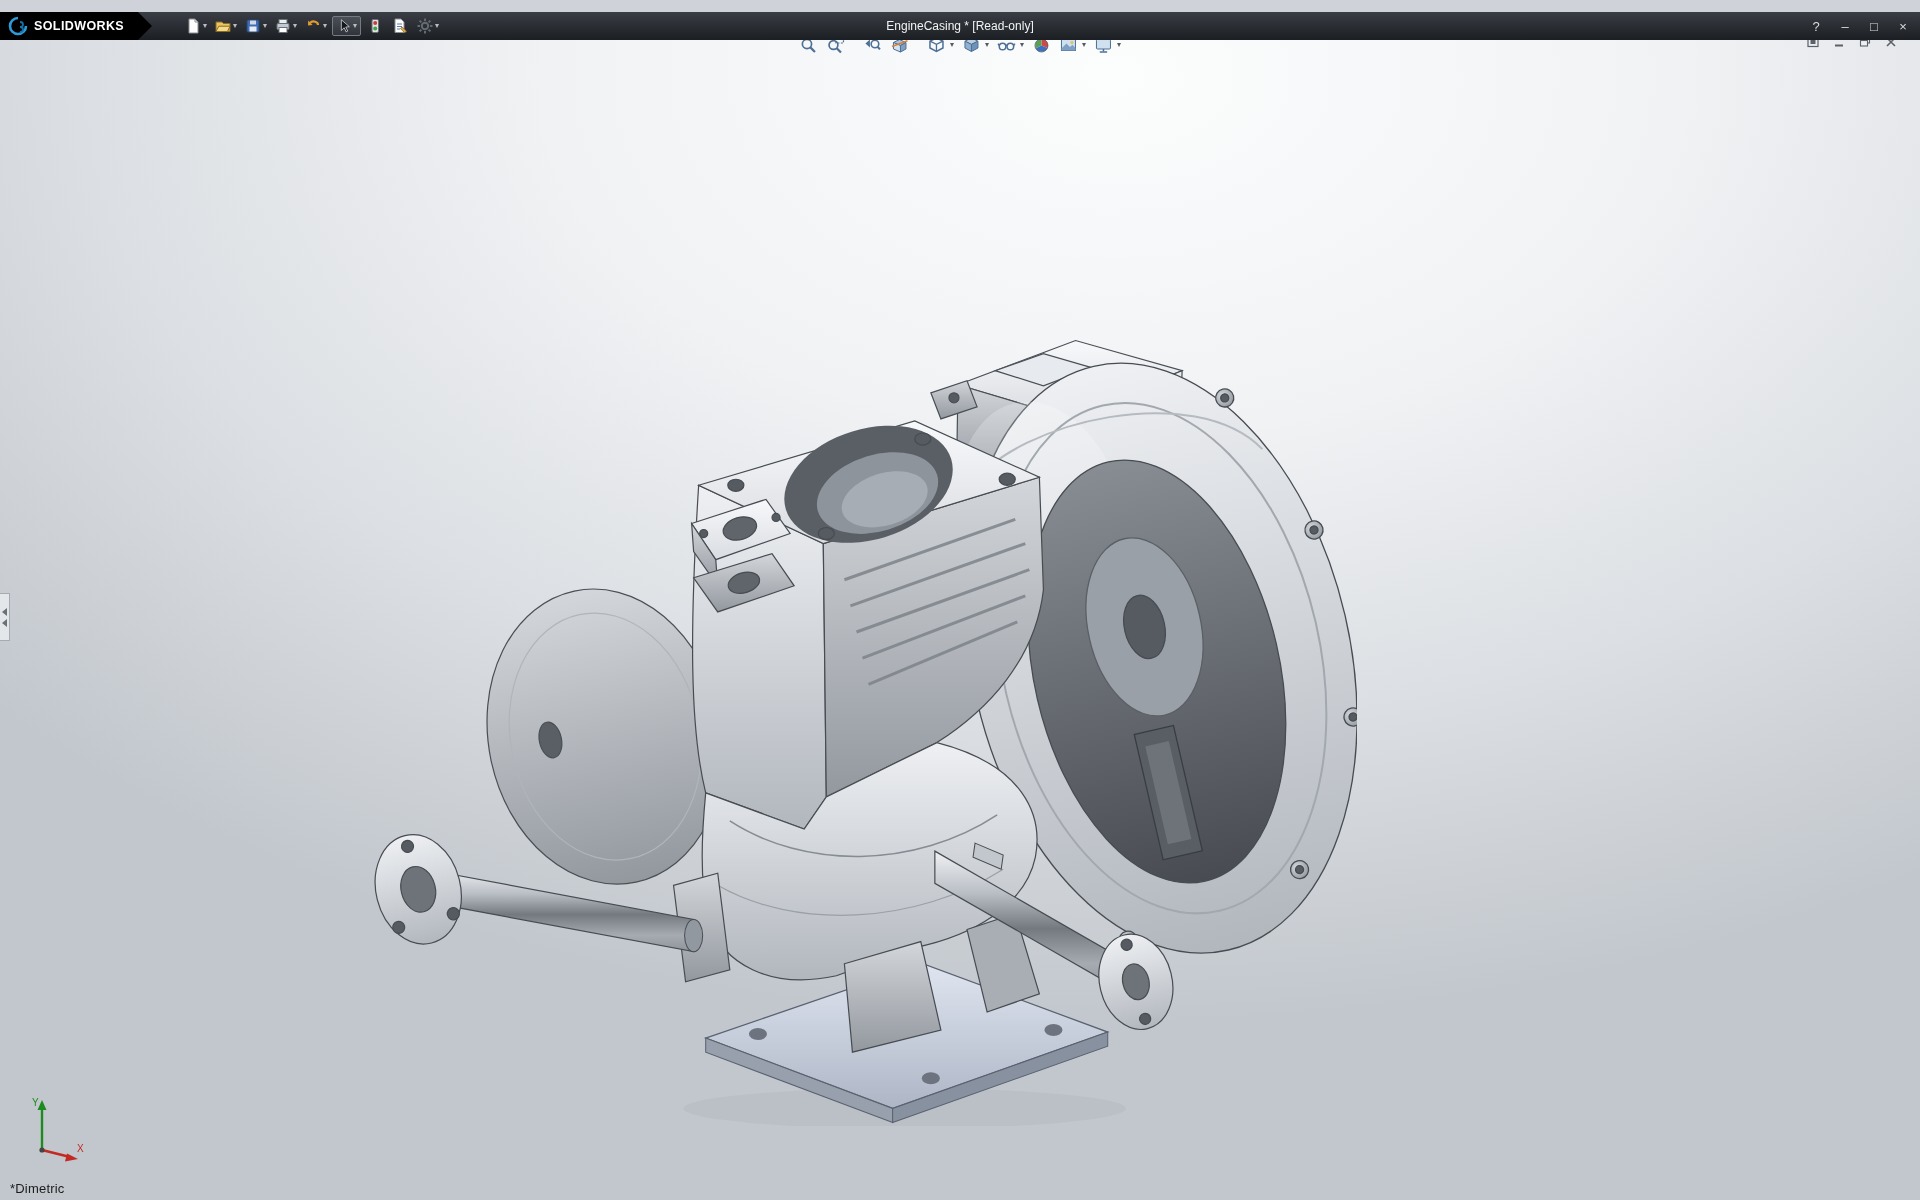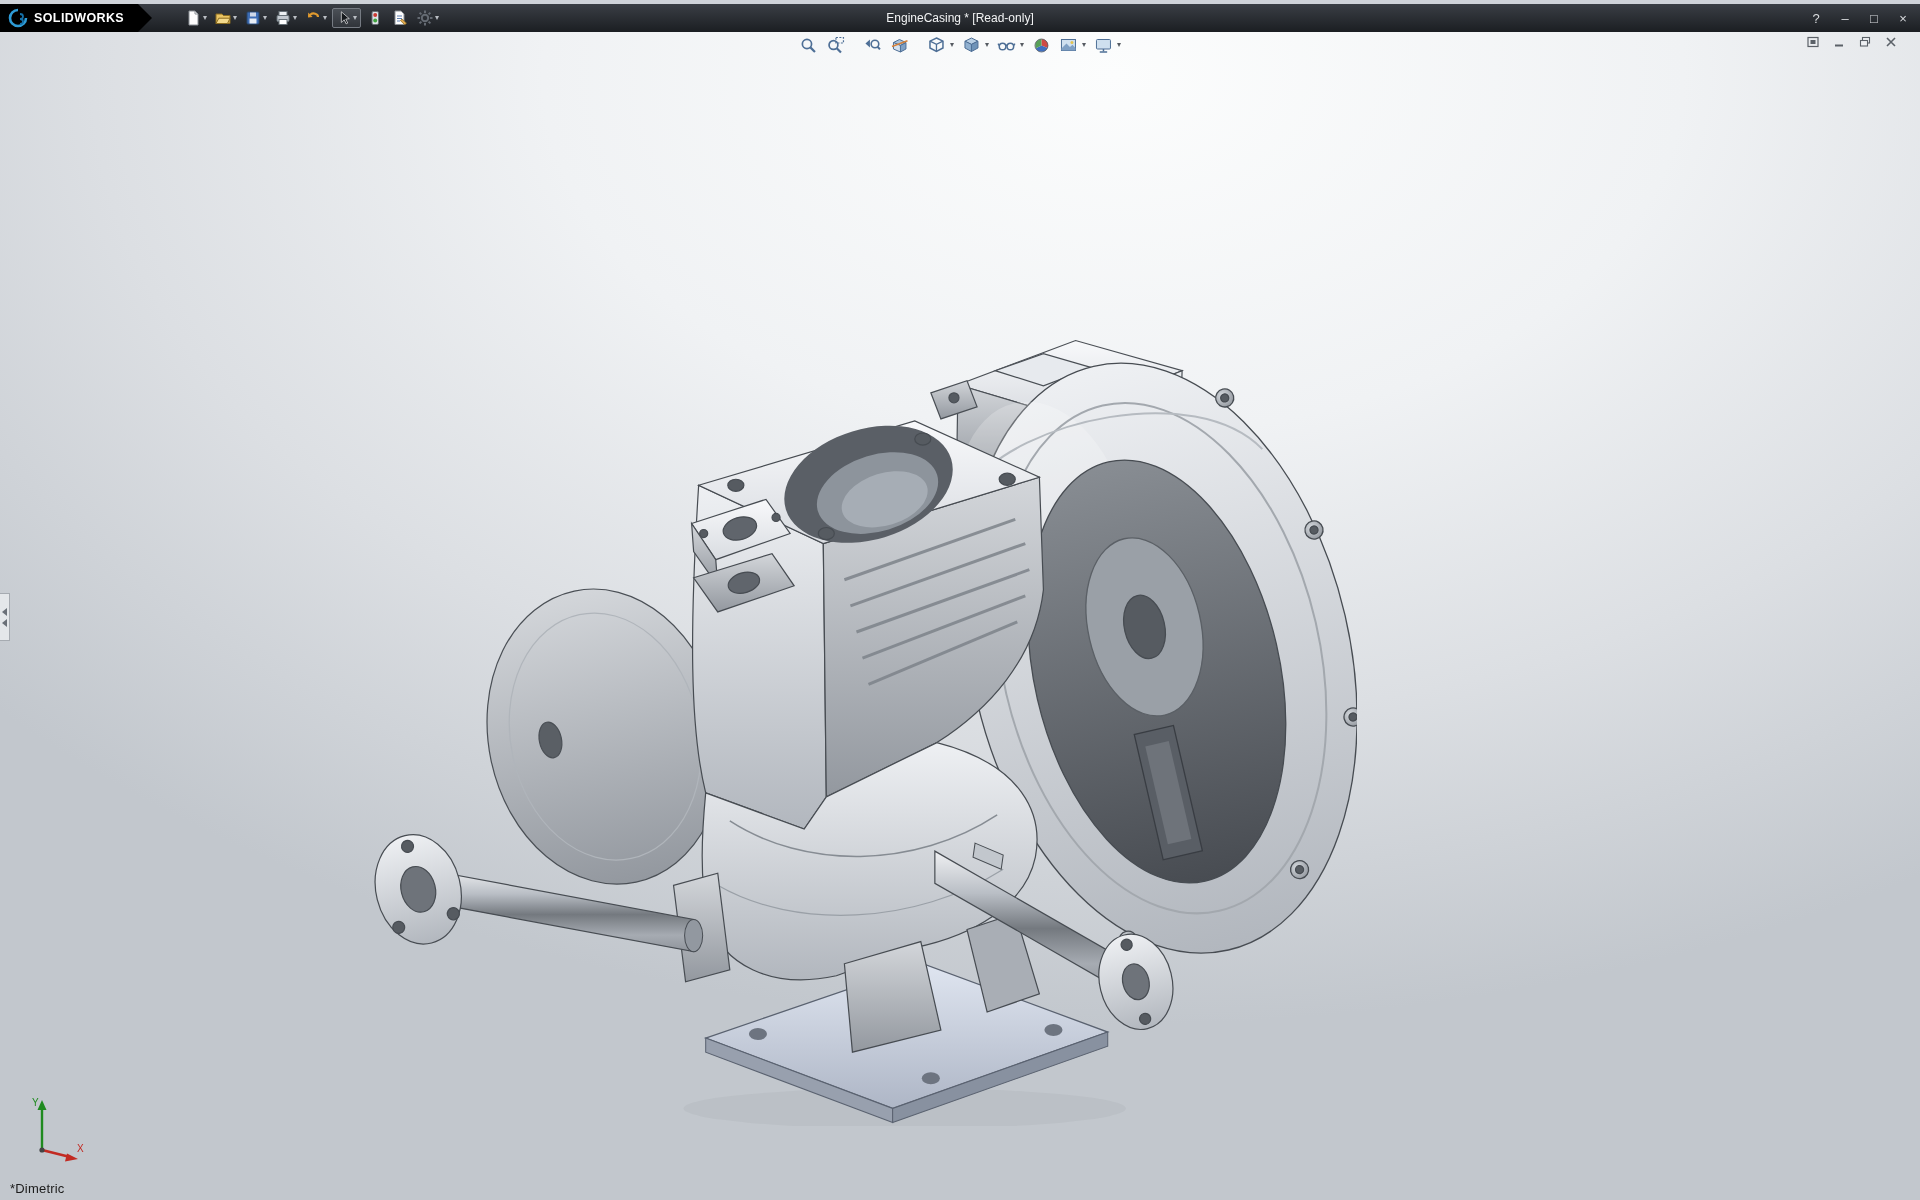--- a/index.html
+++ b/index.html
@@ -3,21 +3,21 @@
 <meta charset="utf-8">
 <style>
   html,body{margin:0;padding:0;}
   body{
     width:1920px;height:1200px;position:relative;overflow:hidden;
     font-family:"Liberation Sans",sans-serif;background:#cfd3d9;
     -webkit-font-smoothing:antialiased;
   }
   
   .titlebar{
-    position:absolute;top:4px;left:0;width:1920px;height:28px;
+    position:absolute;top:12px;left:0;width:1920px;height:28px;
     background:linear-gradient(#3a3e45,#1b1e22);
     display:flex;align-items:center;color:#e8e9ea;z-index:50;
   }
   .brand{
     height:28px;background:#000;display:flex;align-items:center;
     padding:0 22px 0 8px;gap:6px;flex:0 0 auto;
     clip-path:polygon(0 0,138px 0,152px 50%,138px 100%,0 100%);
     width:152px;box-sizing:border-box;
   }
   .brand-text{font-size:12.5px;font-weight:700;letter-spacing:.4px;color:#fff;white-space:nowrap;}

